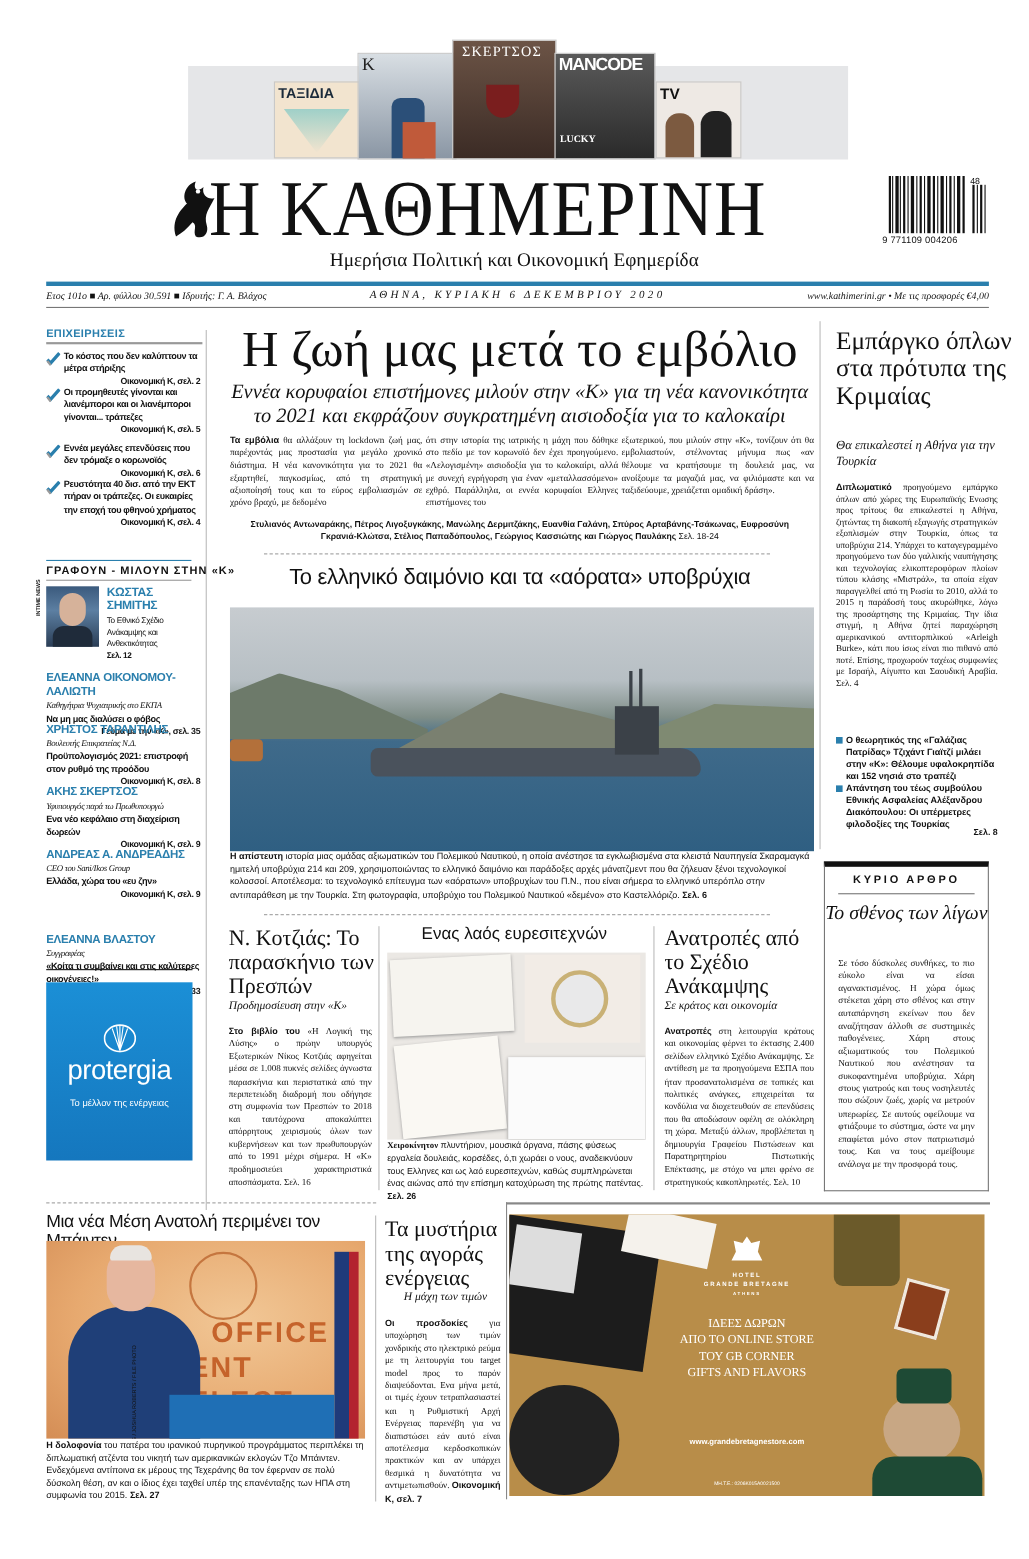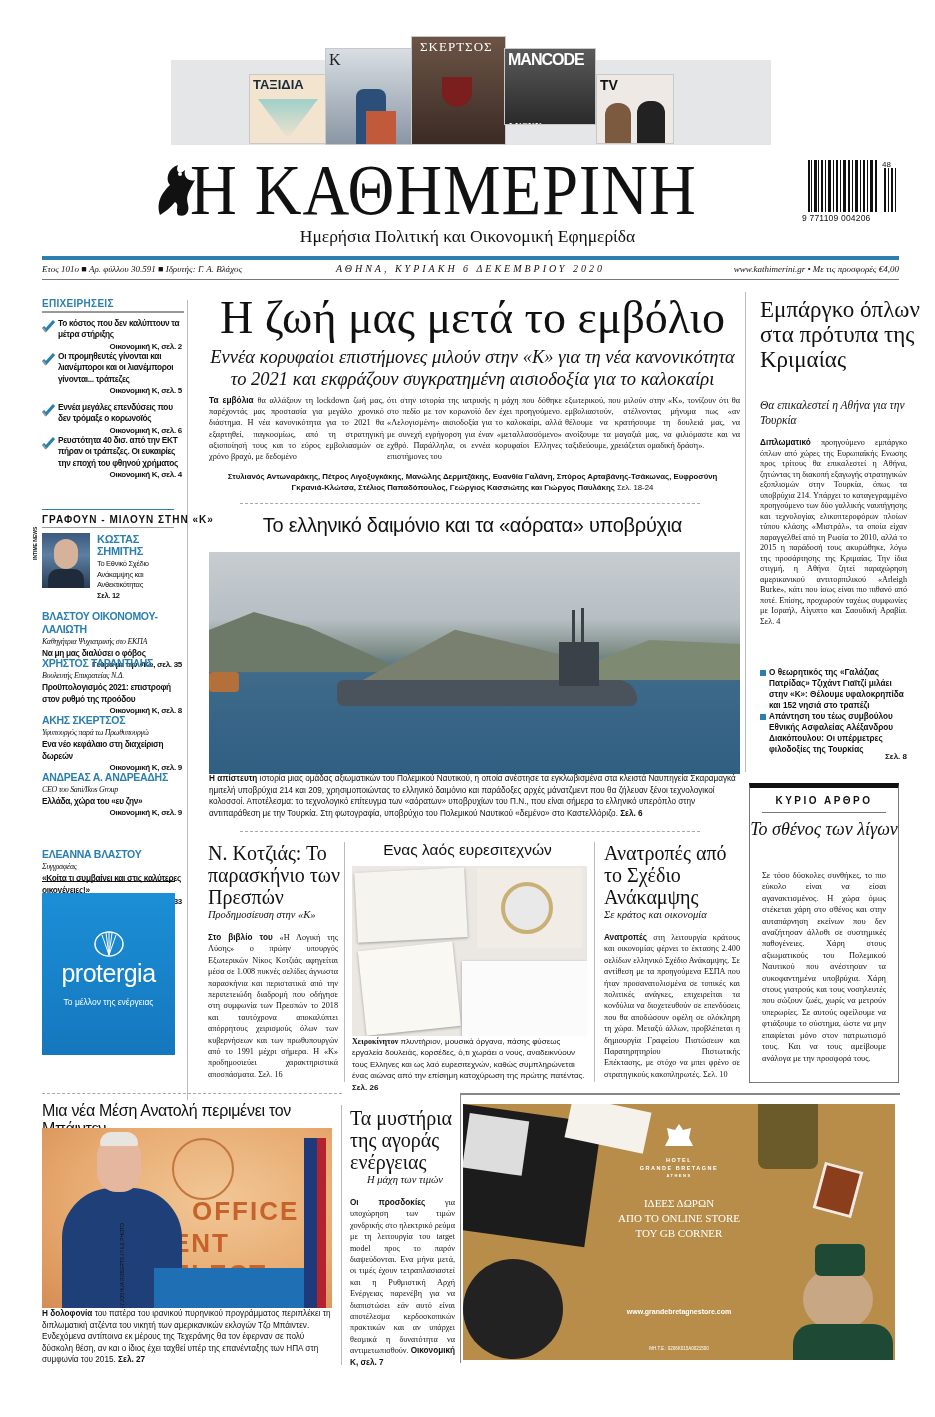--- a/index.html
+++ b/index.html
@@ -96,21 +96,21 @@
 </div>
 <div class="cover" style="left:325px;top:48px;width:90px;height:97px;background:linear-gradient(180deg,#d8dee3,#8a96a4);">
   <div class="cv-title serif" style="color:#222;font-weight:normal;font-size:16px;">K</div>
   <div style="position:absolute;left:30px;top:40px;width:30px;height:55px;background:#2b4f78;border-radius:8px 8px 0 0;"></div>
   <div style="position:absolute;left:40px;top:62px;width:30px;height:35px;background:#c05a3a;"></div>
 </div>
 <div class="cover" style="left:411px;top:36px;width:95px;height:109px;background:linear-gradient(180deg,#6c5446,#3b2b25);">
   <div class="cv-title serif" style="color:#fff;font-weight:normal;font-size:13px;left:8px;letter-spacing:1px;">ΣΚΕΡΤΣΟΣ</div>
   <div style="position:absolute;left:30px;top:40px;width:30px;height:30px;background:#7a1e1e;border-radius:0 0 15px 15px;"></div>
 </div>
-<div class="cover" style="left:504px;top:48px;width:92px;height:77px;background:linear-gradient(180deg,#5a5a5a,#2a2a2a);">
+<div class="cover" style="left:504px;top:48px;width:92px;height:97px;background:linear-gradient(180deg,#5a5a5a,#2a2a2a);">
   <div class="cv-title" style="color:#fff;font-size:16px;letter-spacing:-1px;">MANCODE</div>
   <div style="position:absolute;left:4px;top:72px;color:#fff;font-size:9px;font-weight:bold;" class="serif">LUCKY</div>
 </div>
 <div class="cover" style="left:596px;top:74px;width:78px;height:70px;background:#eee9e4;">
   <div class="cv-title" style="color:#111;font-size:14px;">TV</div>
   <div style="position:absolute;left:8px;top:28px;width:26px;height:42px;background:#7c5a40;border-radius:12px 12px 0 0;"></div>
   <div style="position:absolute;left:40px;top:26px;width:28px;height:44px;background:#222;border-radius:12px 12px 0 0;"></div>
 </div>
 
 <svg class="abs" id="griffin" viewBox="0 0 50 60">
@@ -203,21 +203,21 @@
   <div style="position:absolute;left:6px;top:36px;width:36px;height:20px;background:#1f2b3a;border-radius:10px 10px 0 0;"></div>
 </div>
 <div class="abs" style="left:32px;top:560px;font-size:5px;font-weight:bold;transform:rotate(-90deg);transform-origin:left top;">INTIME NEWS</div>
 <div class="abs narrow" style="left:97px;top:533px;width:78px;">
   <div style="color:#2a7fad;font-weight:bold;font-size:11px;line-height:12px;">ΚΩΣΤΑΣ ΣΗΜΙΤΗΣ</div>
   <div style="font-size:7.5px;line-height:10.5px;margin-top:2px;">Το Εθνικό Σχέδιο Ανάκαμψης και Ανθεκτικότητας</div>
   <div style="font-size:7.5px;line-height:10.5px;font-weight:bold;">Σελ. 12</div>
 </div>
 
 <div class="person narrow" style="top:610px;">
-  <div class="name">ΒΛΑΣΤΟΥ ΟΙΚΟΝΟΜΟΥ-ΛΑΛΙΩΤΗ</div>
+  <div class="name">ΕΛΕΑΝΝΑ ΟΙΚΟΝΟΜΟΥ-ΛΑΛΙΩΤΗ</div>
   <div class="role">Καθηγήτρια Ψυχιατρικής στο ΕΚΠΑ</div>
   <div class="title">Να μη μας διαλύσει ο φόβος</div>
   <div class="ref">Γεύμα με την «Κ», σελ. 35</div>
 </div>
 <div class="person narrow" style="top:657px;">
   <div class="name">ΧΡΗΣΤΟΣ ΤΑΡΑΝΤΙΛΗΣ</div>
   <div class="role">Βουλευτής Επικρατείας Ν.Δ.</div>
   <div class="title">Προϋπολογισμός 2021: επιστροφή στον ρυθμό της προόδου</div>
   <div class="ref">Οικονομική Κ, σελ. 8</div>
 </div>
@@ -351,16 +351,17 @@
   </svg>
   <div class="sans" style="position:absolute;left:0;top:52px;width:100%;text-align:center;color:#fff;font-weight:bold;font-size:5.5px;letter-spacing:1.5px;line-height:8px;">
     <div>HOTEL</div>
     <div>GRANDE BRETAGNE</div>
     <div style="font-size:4px;">ATHENS</div>
   </div>
   <div class="serif" style="position:absolute;left:0;top:92px;width:100%;text-align:center;color:#fff;font-size:11px;line-height:15px;">
     <div>ΙΔΕΕΣ ΔΩΡΩΝ</div>
     <div>ΑΠΟ ΤΟ ONLINE STORE</div>
     <div>ΤΟΥ GB CORNER</div>
+    <div>GIFTS AND FLAVORS</div>
   </div>
   <div class="sans" style="position:absolute;left:0;top:204px;width:100%;text-align:center;color:#fff;font-weight:bold;font-size:7px;">www.grandebretagnestore.com</div>
   <div class="sans" style="position:absolute;left:0;top:242px;width:100%;text-align:center;color:#fff;font-size:4.5px;">ΜΗ.Τ.Ε.: 0206Κ015Α0021500</div>
 </div>
 
 </body></html>

